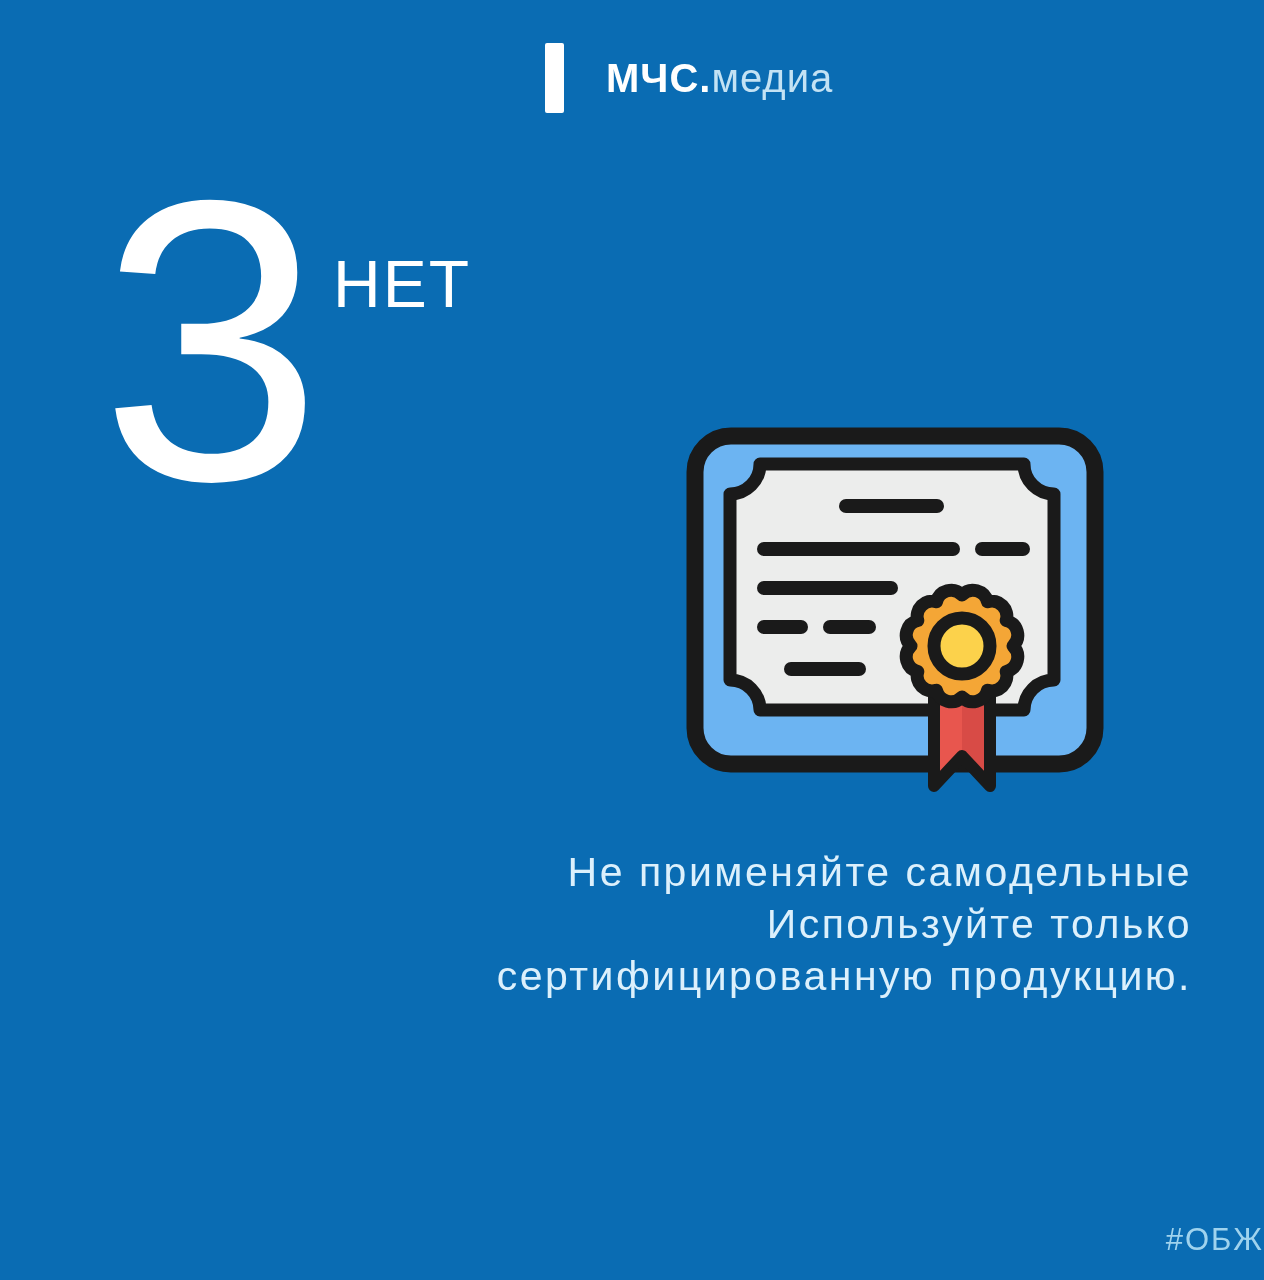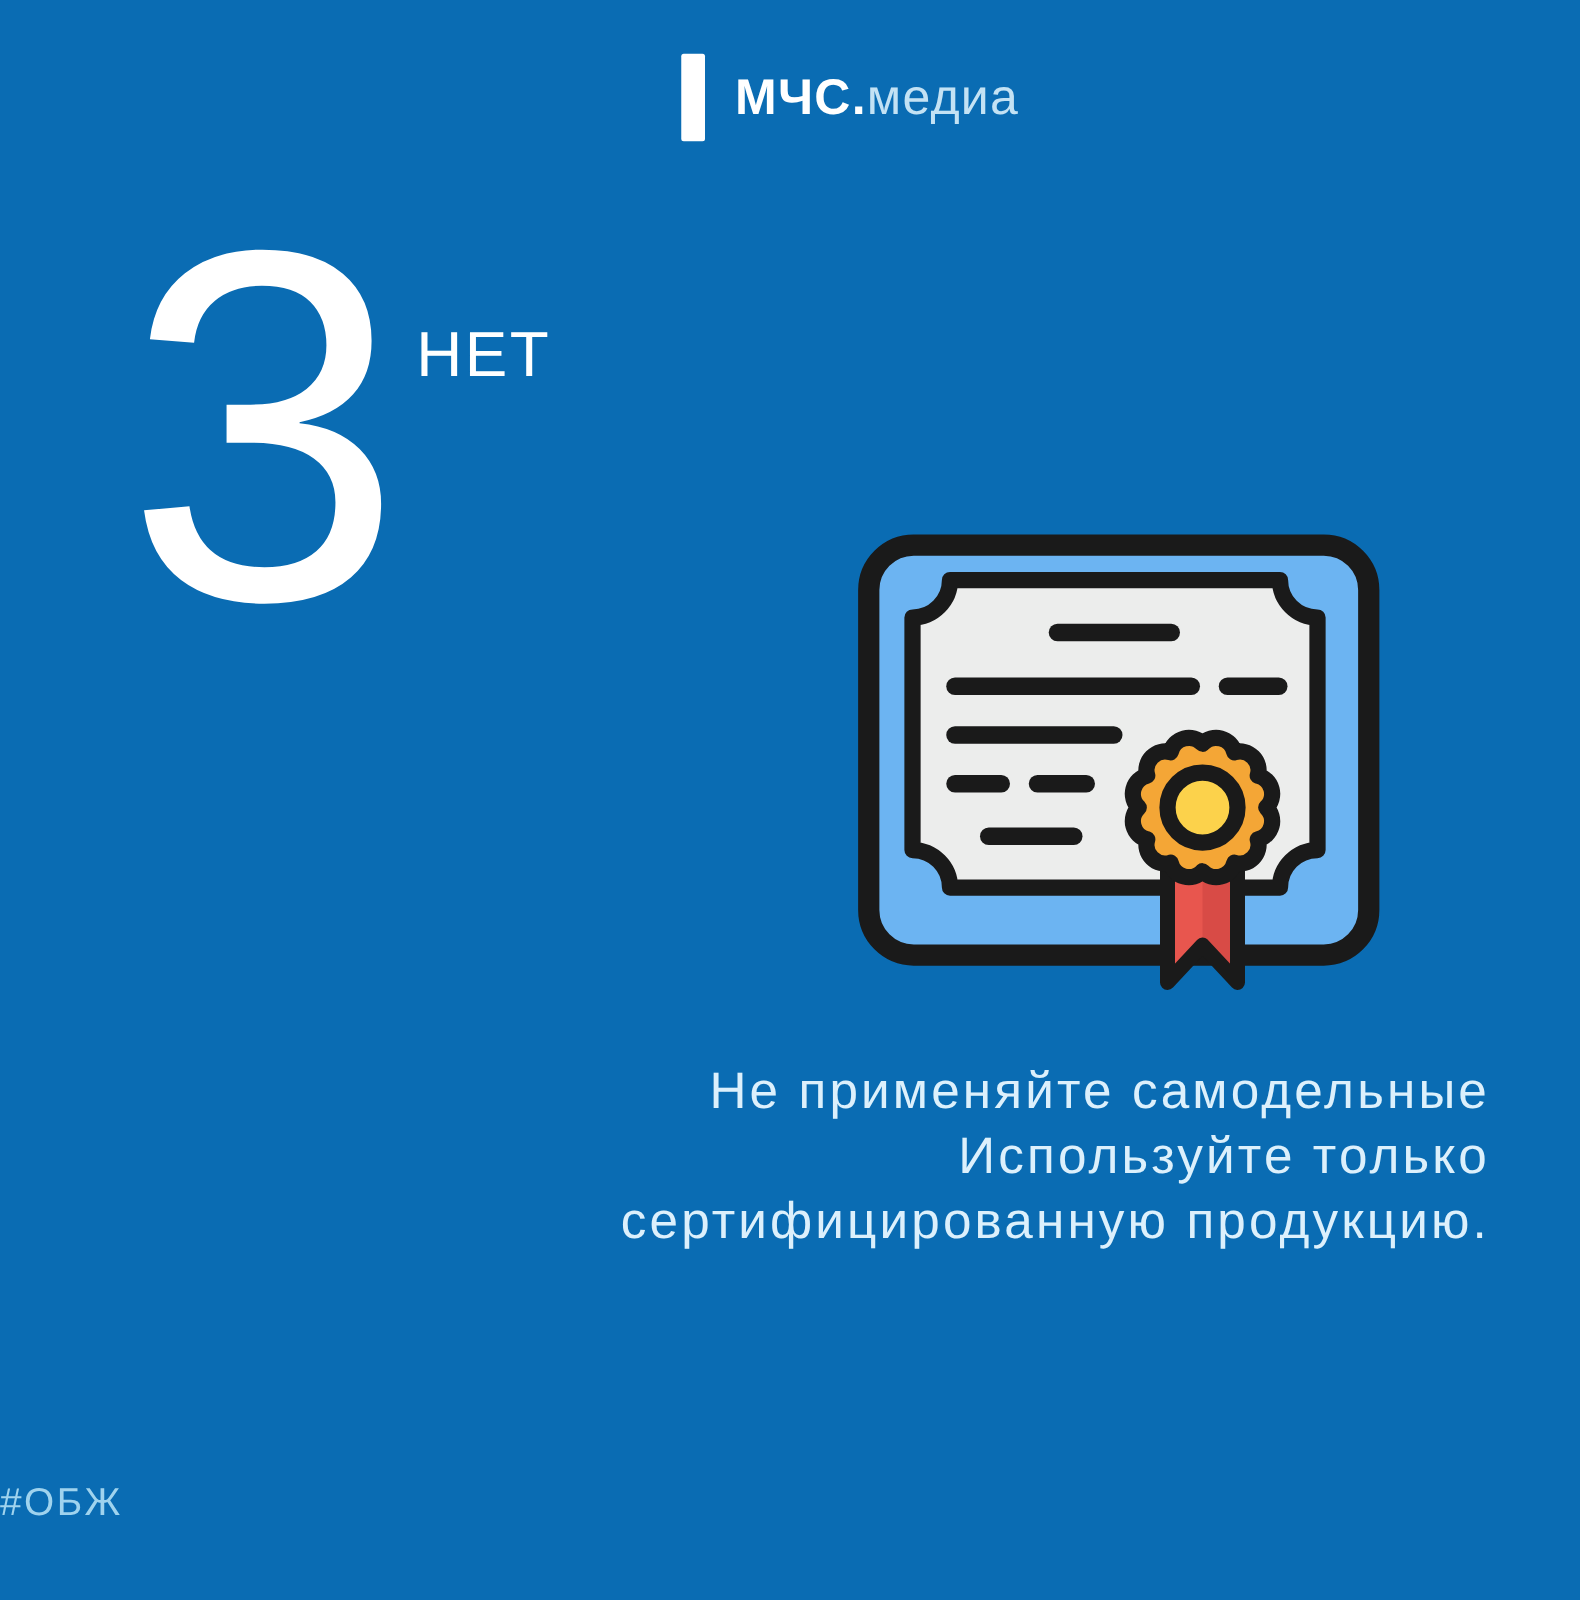--- a/index.html
+++ b/index.html
@@ -23,61 +23,61 @@
     font-family:"Liberation Sans", sans-serif;
     position:relative;
   }
   .card{
     position:absolute;inset:0;
     background:var(--background);
   }
   
   .logo{
     position:absolute;left:545px;top:43px;
-    display:flex;align-items:center;
+    display:flex;align-items:center;gap:18px;
   }
   .logo-bar{
     width:19px;height:70px;background:var(--text-white);
     border-radius:2px;display:inline-block;
   }
   .logo-text{
     margin-left:24px;font-size:40px;line-height:70px;white-space:nowrap;
   }
   .logo-bold{color:var(--text-white);font-weight:bold;letter-spacing:1px;}
   .logo-light{color:var(--logo-light);font-weight:normal;letter-spacing:1px;}
   
   .big-number{
     position:absolute;left:100px;top:141px;
     font-size:400px;line-height:400px;font-weight:normal;
     color:var(--text-white);
   }
   
   .title{
     position:absolute;left:333px;top:245px;
     color:var(--text-white);
-    font-size:51px;line-height:78px;font-weight:normal;
+    font-size:66px;line-height:78px;font-weight:normal;
     letter-spacing:2px;white-space:nowrap;
   }
   
   .cert-icon{
     position:absolute;left:680px;top:423px;
     width:430px;height:390px;
   }
   
   .advice{
     position:absolute;left:40px;right:72px;top:846px;
     text-align:right;
     color:var(--text-light);
     font-size:41px;line-height:52px;letter-spacing:2.5px;
     font-weight:normal;
   }
   
   .hashtag{
-    position:absolute;left:0;right:0;top:1184px;
-    text-align:left;
+    position:absolute;left:0;right:0;top:1222px;
+    text-align:right;
     color:var(--hashtag);
     font-size:31px;letter-spacing:2px;
   }
 </style>
 </head>
 <body>
 
 <div class="card">
 
   <header class="logo">

